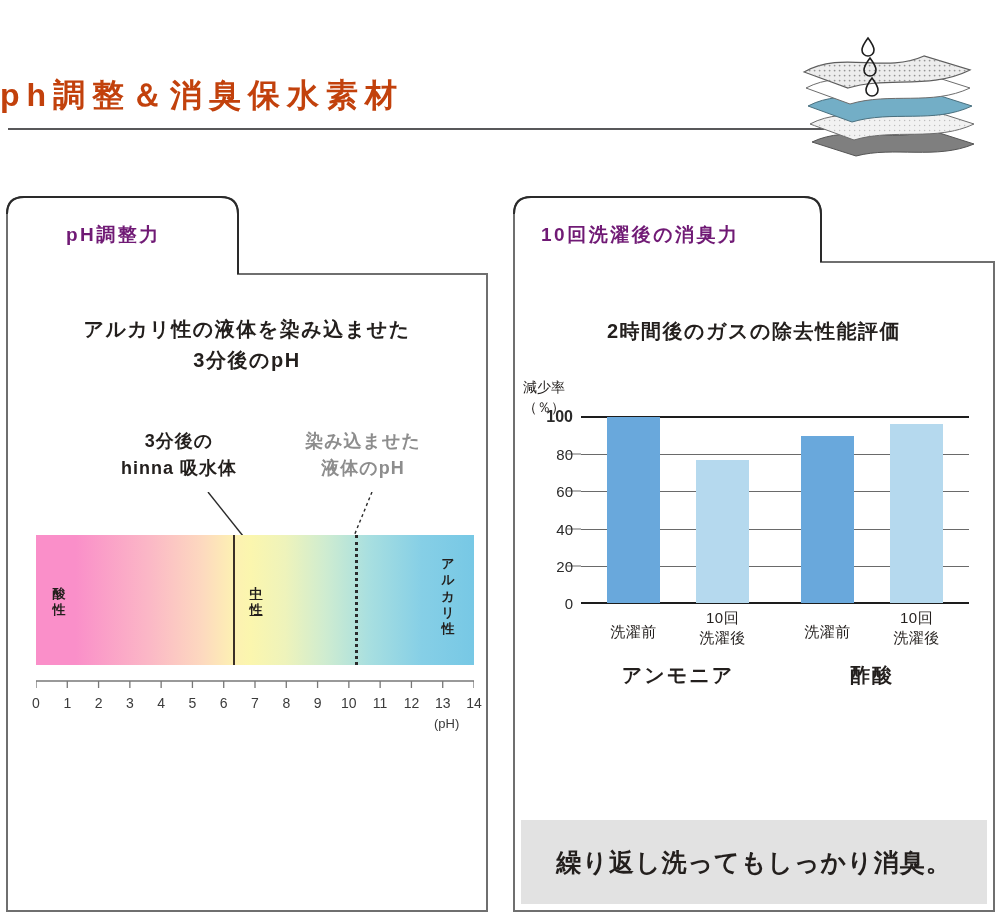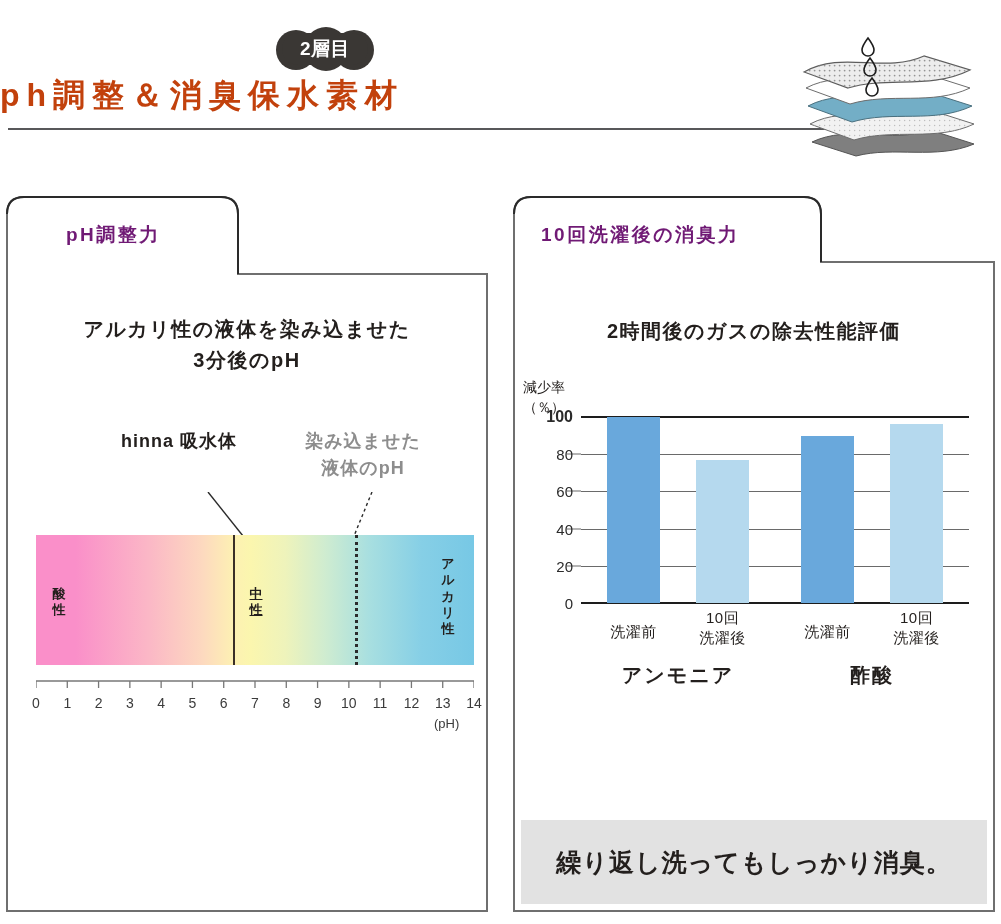--- a/index.html
+++ b/index.html
@@ -374,27 +374,20 @@
     line-height: 1.75;
     color: #4a4a4a;
     letter-spacing: 0.2px;
   }
 </style>
 </head>
 <body>
 
 <div id="header">
 
-  <div id="badge-wrap">
-    <div class="badge-cloud c1"></div>
-    <div class="badge-cloud c2"></div>
-    <div class="badge-cloud c3"></div>
-    <div class="badge-cloud cbody"></div>
-    <div id="badge-text">2層目</div>
-  </div>
 
   <h1 id="main-title">ph調整＆消臭保水素材</h1>
 
   <div id="header-rule"></div>
 
   <div id="layers-icon">
     <svg viewBox="0 0 190 140" width="190" height="140" aria-hidden="true">
       <defs>
         <pattern id="dots" width="5" height="5" patternUnits="userSpaceOnUse">
           <circle cx="1.6" cy="1.6" r="0.9" fill="#8b8b8b"></circle>
@@ -437,20 +430,21 @@
     <div class="tab-label">pH調整力</div>
 
     <div class="panel-heading">
       <div>アルカリ性の液体を染み込ませた</div>
       <div>3分後のpH</div>
     </div>
 
     <div id="ph-area">
 
       <div id="ph-callout-a">
+        <div>3分後の</div>
         <div>hinna 吸水体</div>
       </div>
 
       <div id="ph-callout-b">
         <div>染み込ませた</div>
         <div>液体のpH</div>
       </div>
 
       <div id="leader-solid">
         <svg viewBox="0 0 44 44" width="44" height="44" aria-hidden="true">

